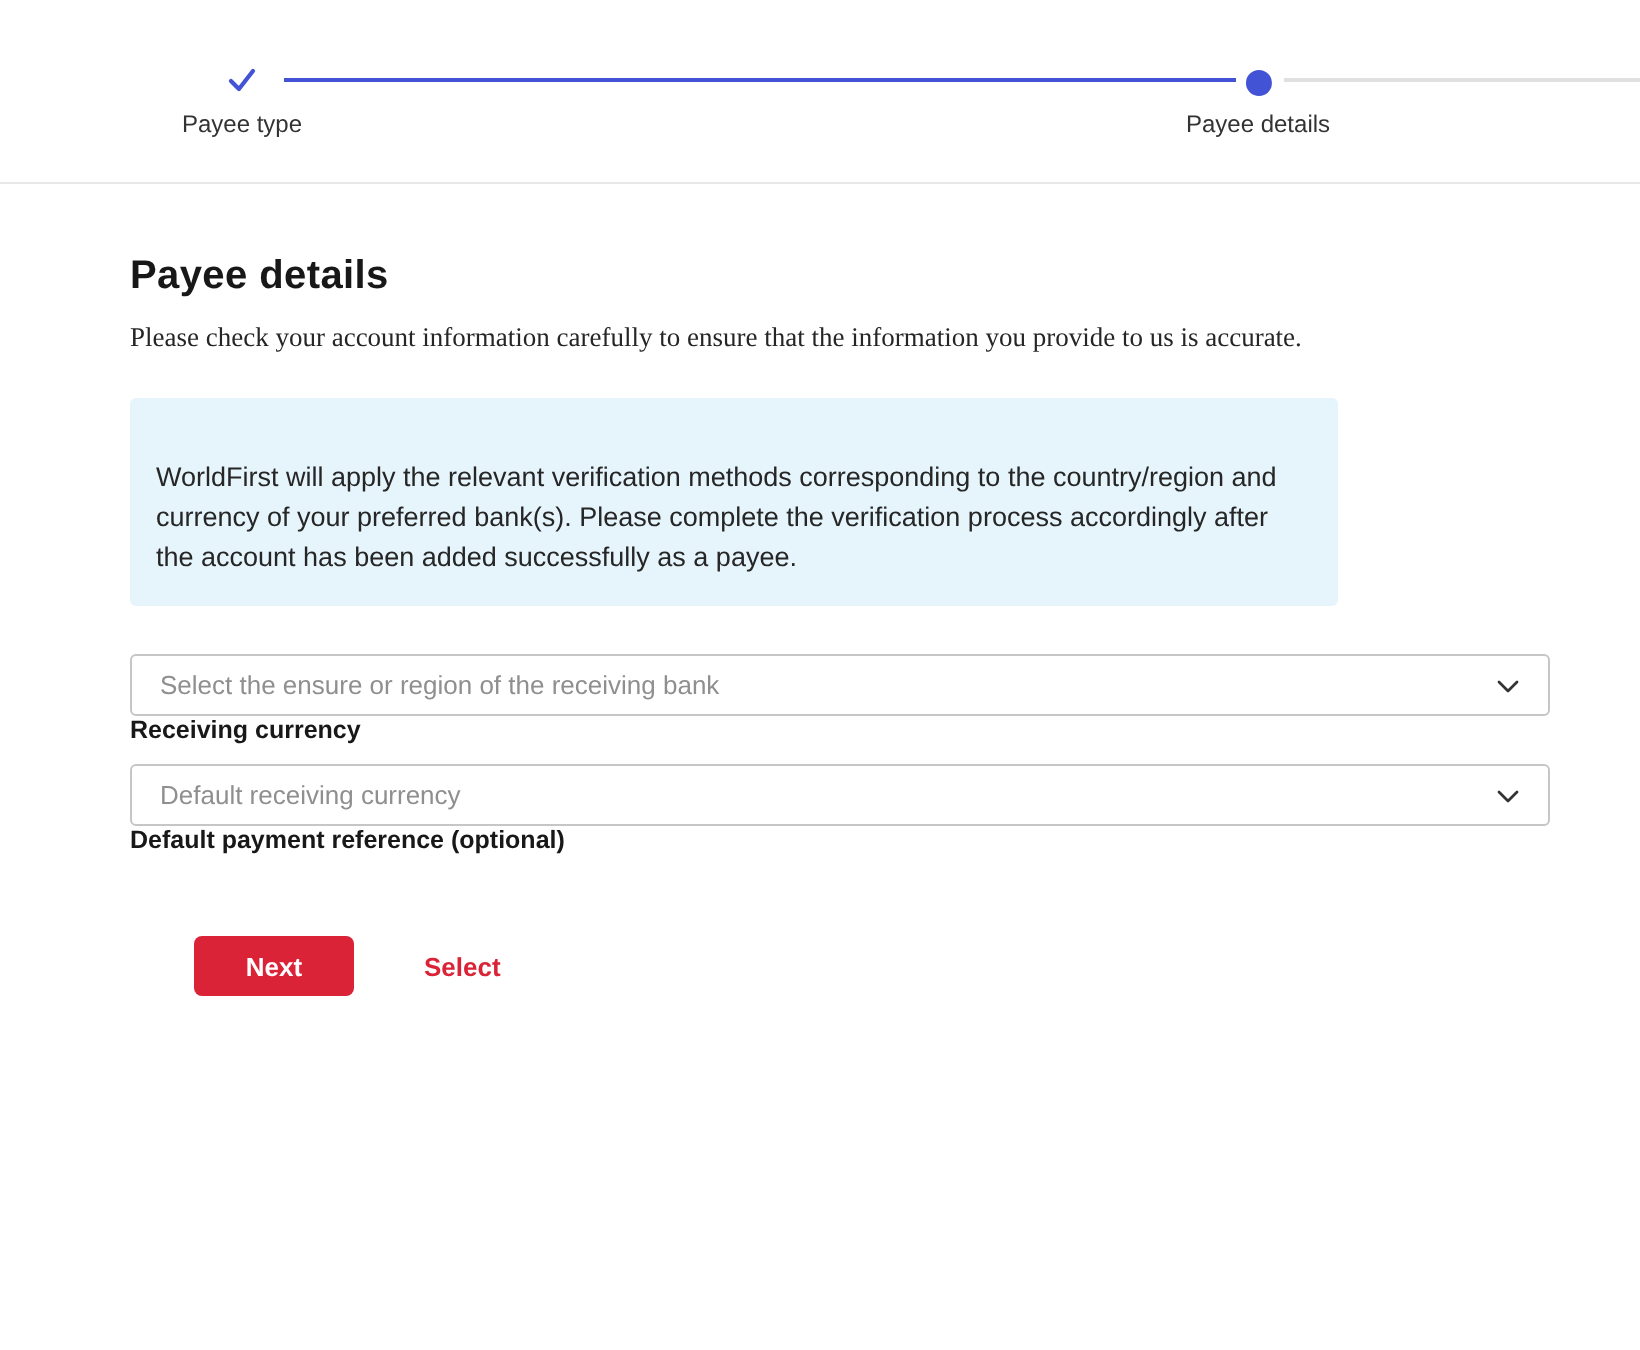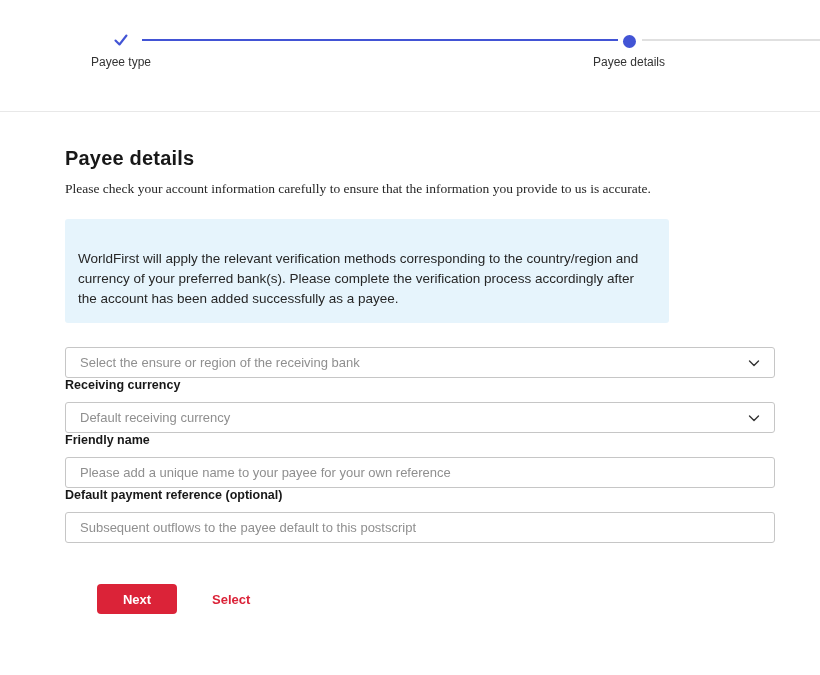--- a/index.html
+++ b/index.html
@@ -7,21 +7,21 @@
     width: 820px; height: 675px;
     background: #ffffff;
     font-family: "Liberation Sans", sans-serif;
     color: #1f1f1f;
     overflow: hidden;
   }
 
   
   .stepper-header {
     position: relative;
-    width: 820px; height: 112px;
+    width: 820px; height: 92px;
     border-bottom: 1px solid #e8e8e8;
     background: #fff;
   }
   .step-line {
     position: absolute;
     top: 39px; height: 2px;
   }
   .step-line.done { left: 142px; width: 476px; background: #4254d5; }
   .step-line.upcoming { left: 642px; width: 178px; background: #e0e0e0; }
 
@@ -159,28 +159,23 @@
     <div class="select-box">
       <span class="placeholder-text">Default receiving currency</span>
       <span class="chevron-icon">
         <svg width="16" height="16" viewBox="0 0 16 16" fill="none">
           <polyline points="3.5,6 8,10.5 12.5,6" stroke="#333333" stroke-width="1.4" stroke-linecap="round" stroke-linejoin="round"></polyline>
         </svg>
       </span>
     </div>
   </div>
 
-  <div class="field-group">
-    <div class="field-label">Friendly name</div>
-    <input class="text-input" type="text" placeholder="Please add a unique name to your payee for your own reference" style="">
-  </div>
 
   <div class="field-group">
     <div class="field-label">Default payment reference (optional)</div>
-    <input class="text-input" type="text" placeholder="Subsequent outflows to the payee default to this postscript" style="">
   </div>
 
   <div class="actions">
     <button class="next-button">Next</button>
     <button class="cancel-button">Select</button>
   </div>
 
 </div>
 
 </body></html>

